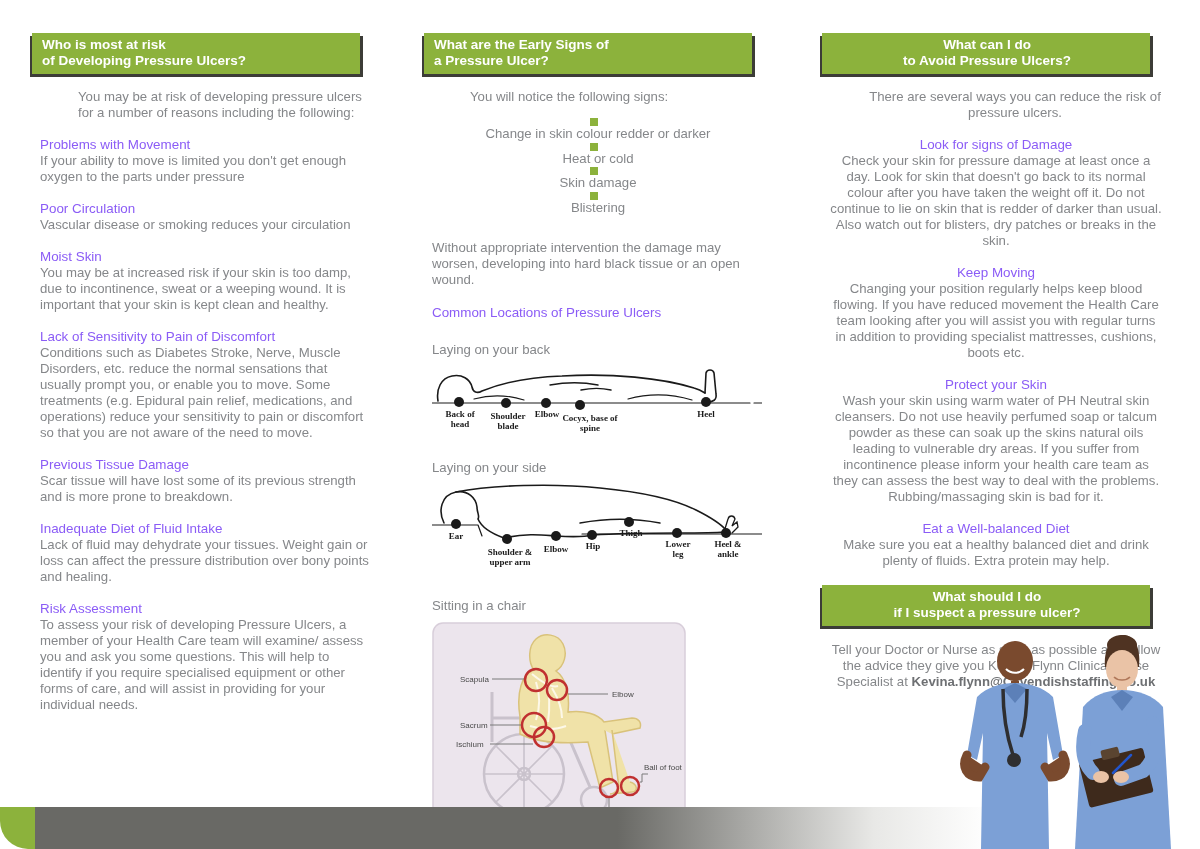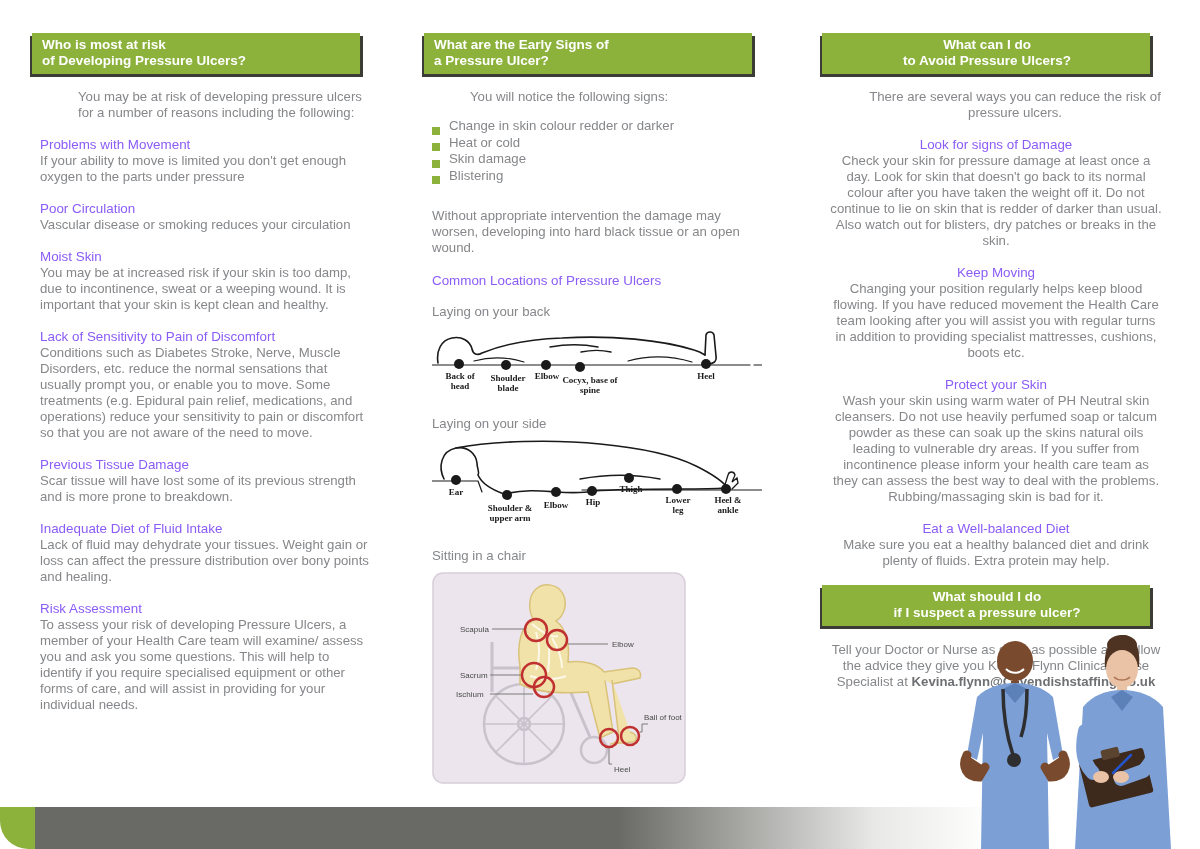--- a/index.html
+++ b/index.html
@@ -19,26 +19,26 @@
     font-weight:bold; font-size:13.5px; line-height:16px;
     padding:4px 8px 5px 10px;
     box-shadow:-2px 3px 0 #3C3C37, 3px 3px 0 #3C3C37, 0 3px 0 #3C3C37;
   }
   .intro { margin-top:15px;margin-left:38px; }
   p, li { font-size:13.2px; line-height:16px; color:#85878A; }
   .sec { margin-top:16px; }
   .sub { font-size:13.4px; line-height:16px; font-weight:normal; color:#8b5cf6; }
 
   ul.bullets { list-style:none; margin-top:13px; }
-  ul.bullets li { line-height:16.5px; display:flex; align-items:flex-end; }
+  ul.bullets li { line-height:16.5px; display:flex; align-items:center;flex-direction:column; }
   .bsq { display:inline-block; width:8px; height:8px; background:#8CB23C; margin-right:9px; flex:0 0 8px; }
 
   .after-bullets { margin-top:24px; }
   .loc-head { margin-top:17px; }
-  .caption { margin-top:15px; font-size:13.2px; color:#85878A; }
+  .caption { margin-top:21px; font-size:13.2px; color:#85878A; }
   .fig { display:block; margin-top:5px; }
 
   .diagram-serif { font-family:"Liberation Serif", serif; font-weight:bold; font-size:9px; fill:#1A1A1A; text-anchor:middle; }
   .chair-label { font-family:"Liberation Sans", sans-serif; font-size:8px; fill:#4a4a4a; }
 
   .hdr2 { margin-top:16px; }
   .contact { margin-top:16px; }
   .contact .email { font-weight:bold; color:#6E7073; }
 
   .footer-bar { position:absolute; left:0; top:807px; width:1200px; height:42px; }

